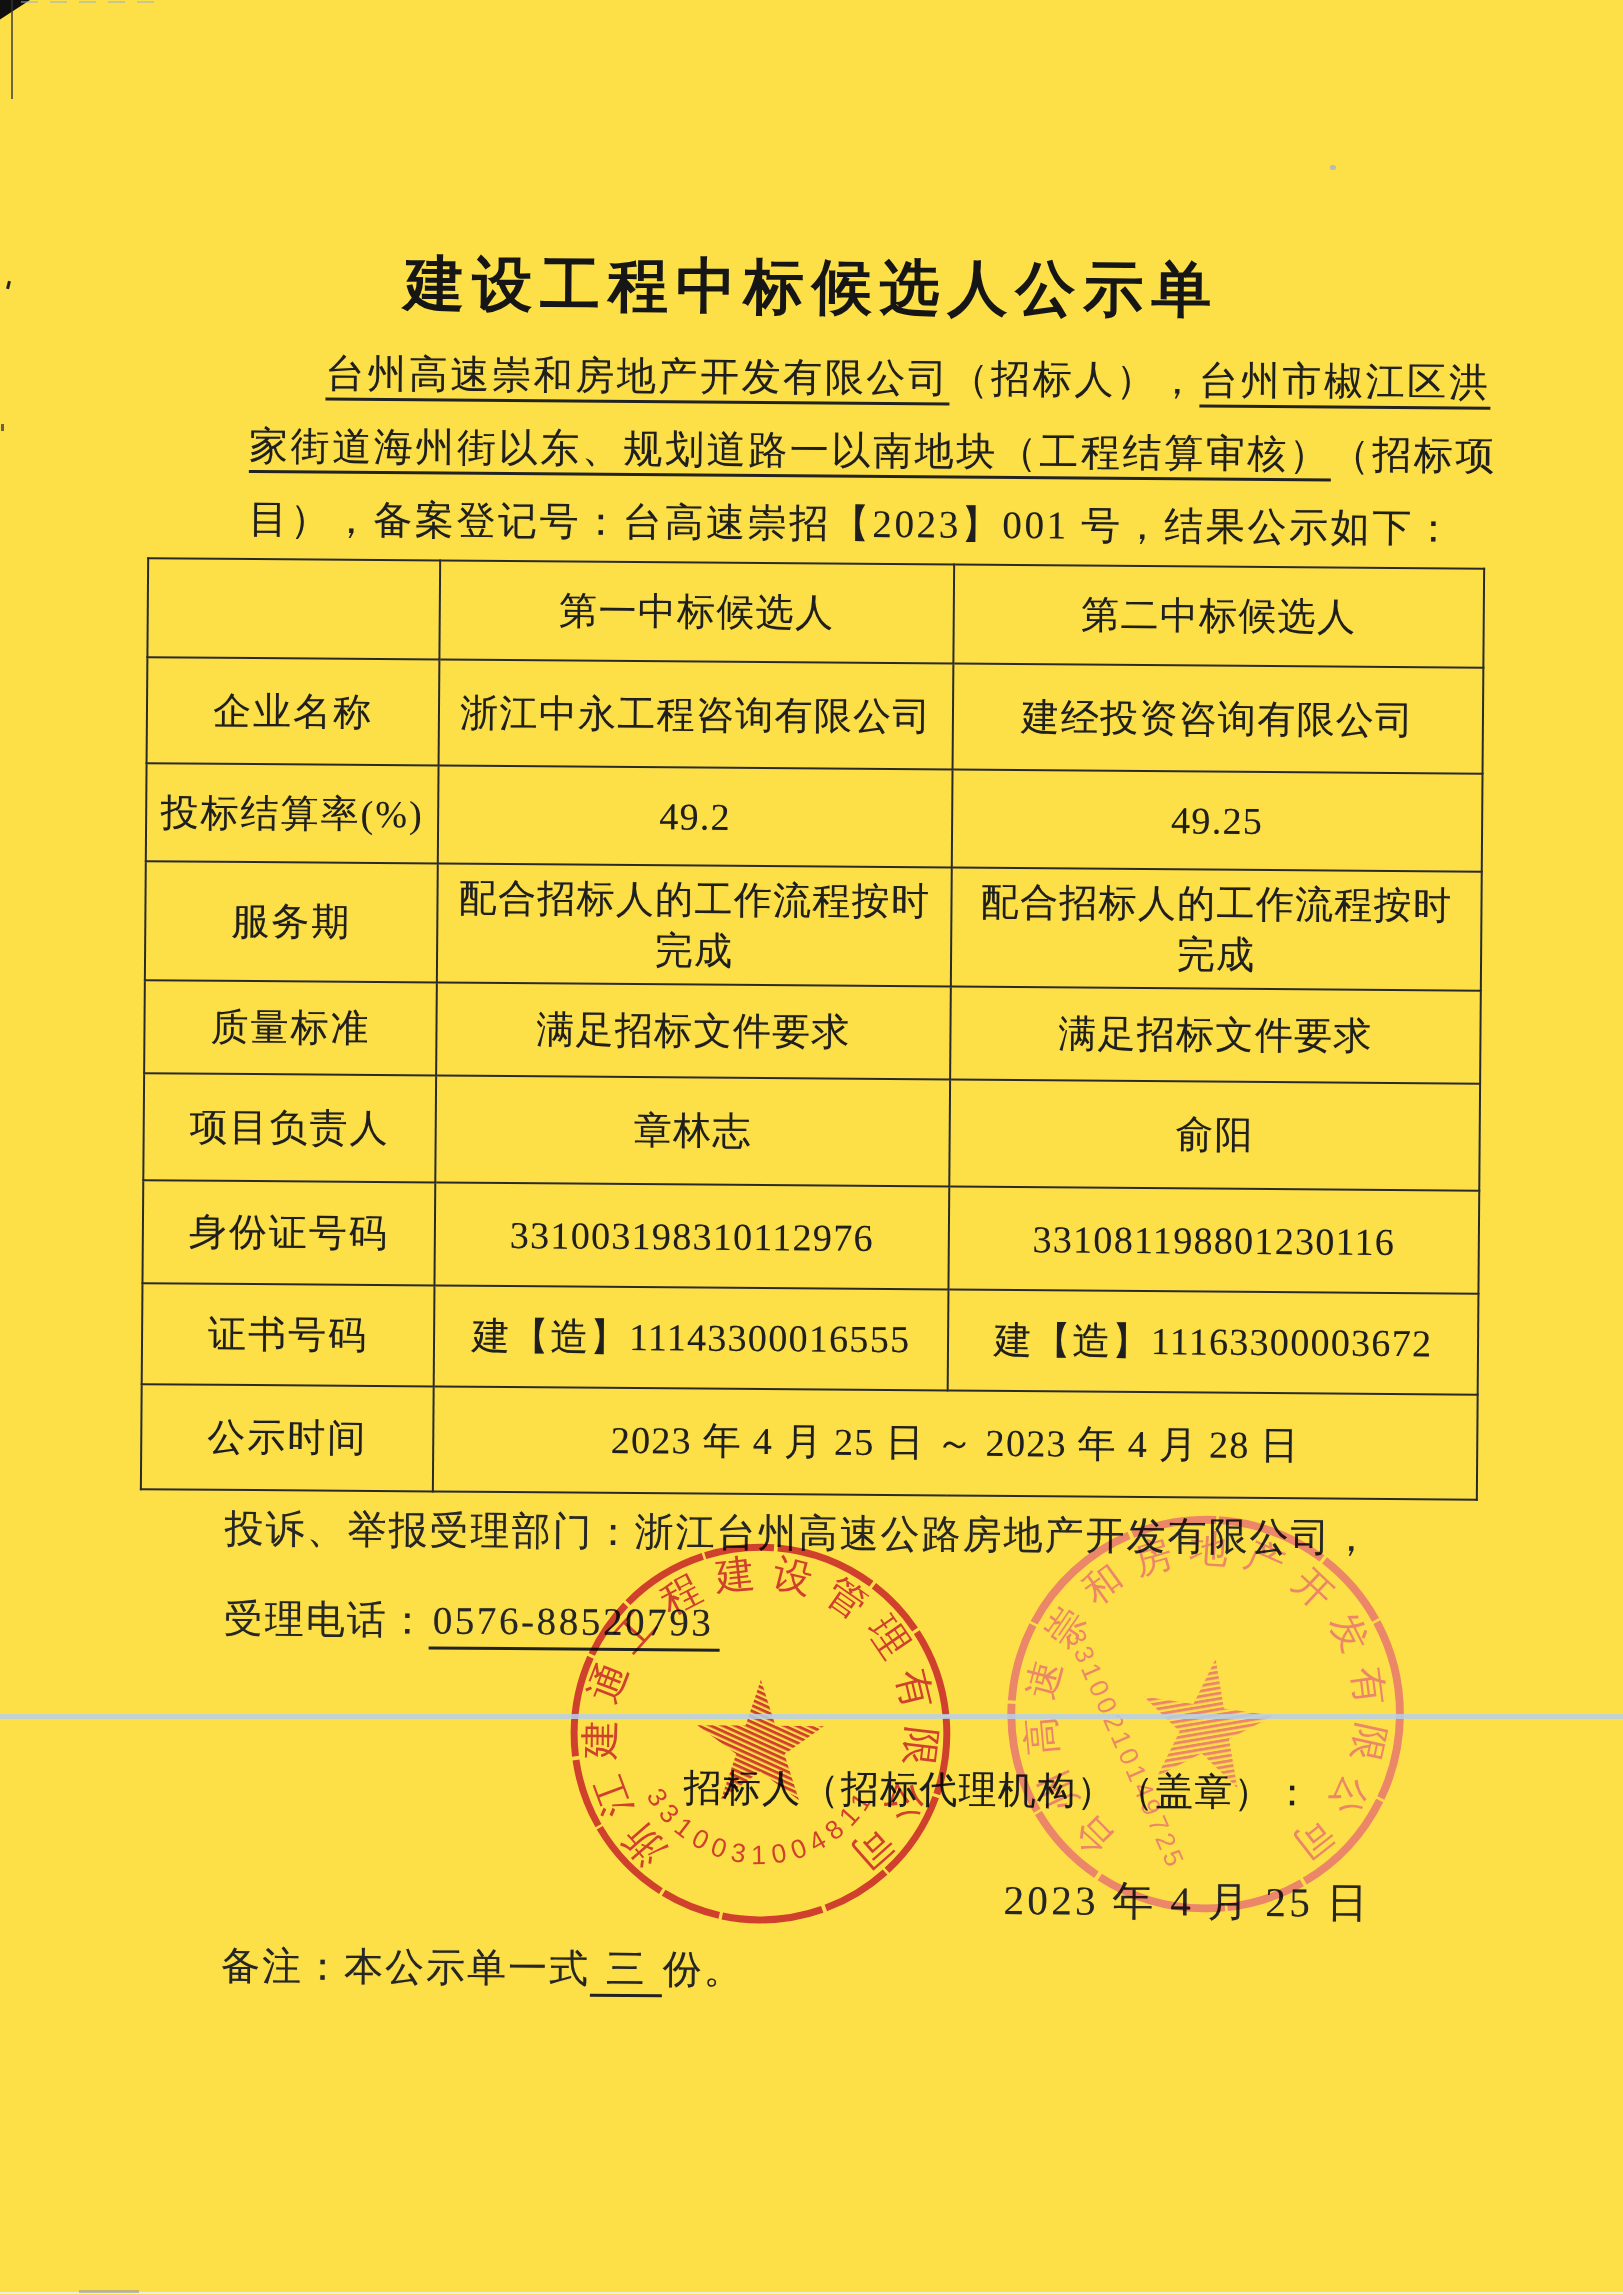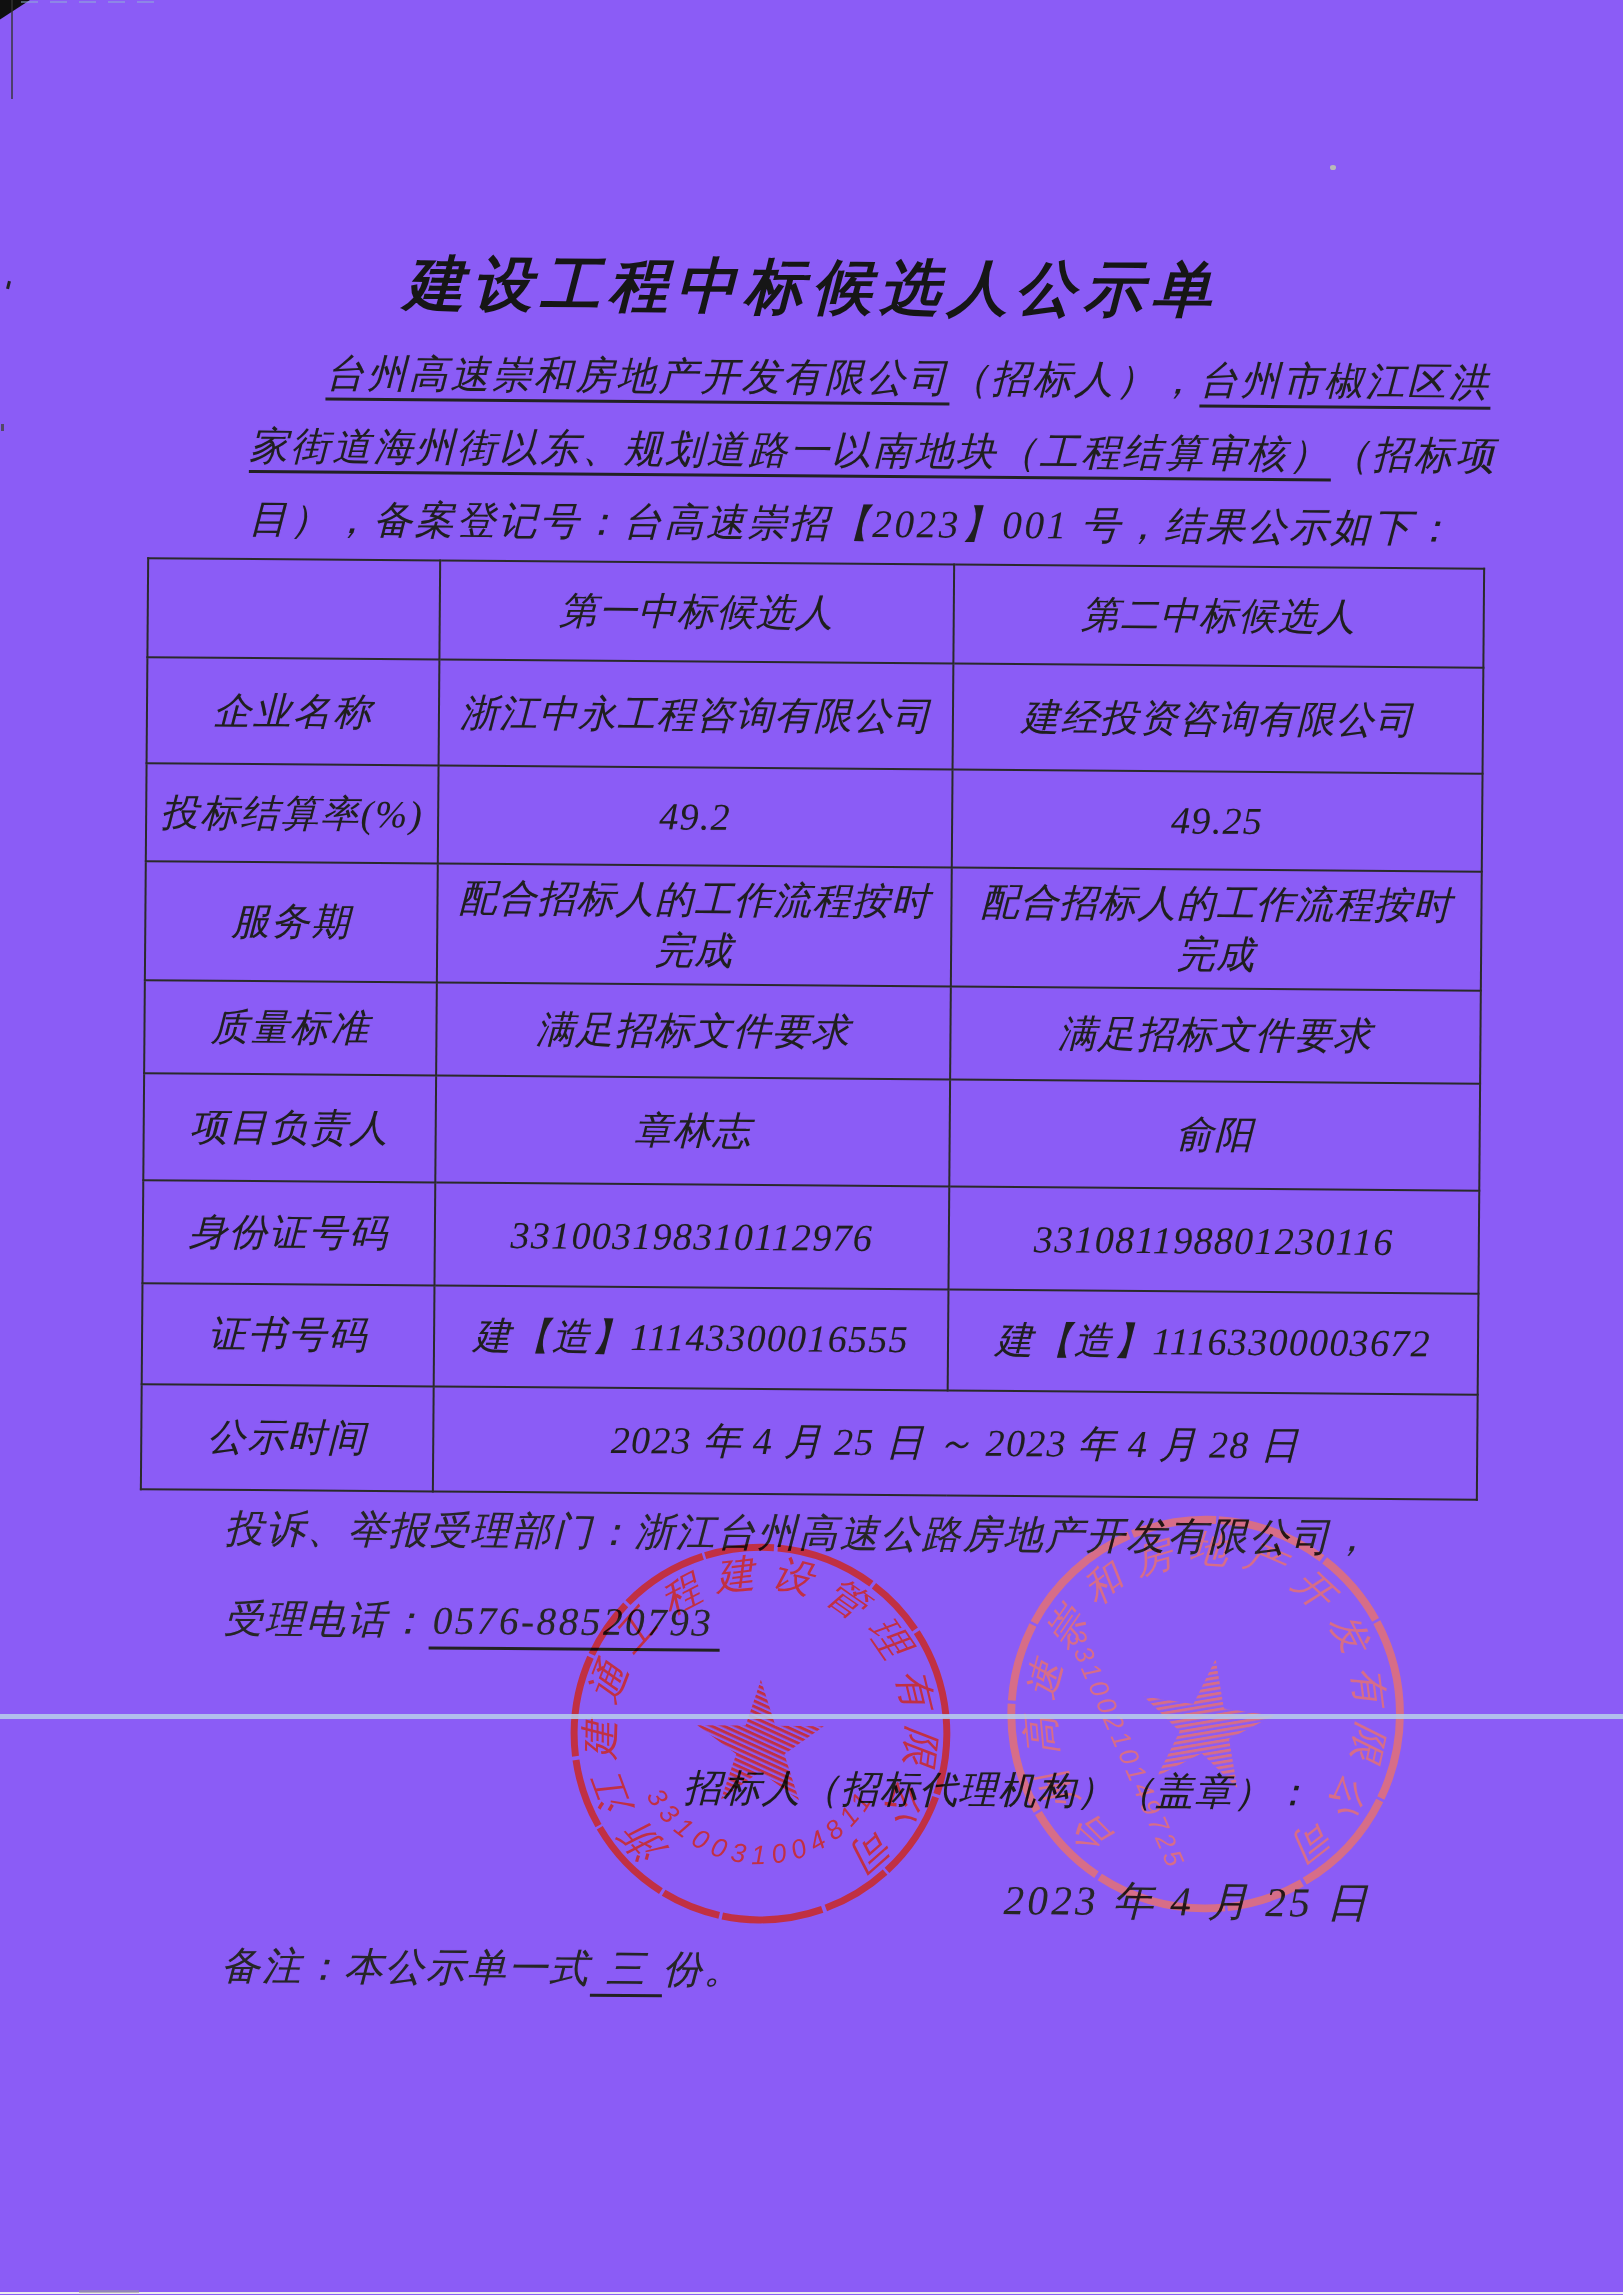--- a/index.html
+++ b/index.html
@@ -1,17 +1,17 @@
 <!DOCTYPE html>
 <html style="font-size:10.5px"><head>
 <meta charset="utf-8">
 <style>
   html,body{margin:0;padding:0;background:#ffffff;}
-  .page{position:relative;width:1623px;height:2295px;background:#8b5cf6;overflow:hidden;
-        font-family:"Liberation Serif","DejaVu Serif",serif;color:#262626;font-style:italic;}
+  .page{position:relative;width:1623px;height:2295px;background:#fde047;overflow:hidden;
+        font-family:"Liberation Serif","DejaVu Serif",serif;color:#262626;}
   .scan{position:absolute;left:0;top:0;width:1623px;height:2295px;
         transform:rotate(0.45deg);transform-origin:249px 327px;}
   .soft{text-shadow:0 0 0.7px rgba(40,40,40,.38);}
 
   
   .title{position:absolute;left:0;top:243px;width:1623px;margin:0;text-align:center;
          font-family:"Liberation Sans","DejaVu Sans",sans-serif;font-weight:bold;
          font-size:60px;letter-spacing:7.9px;color:#161616;}
 
   

